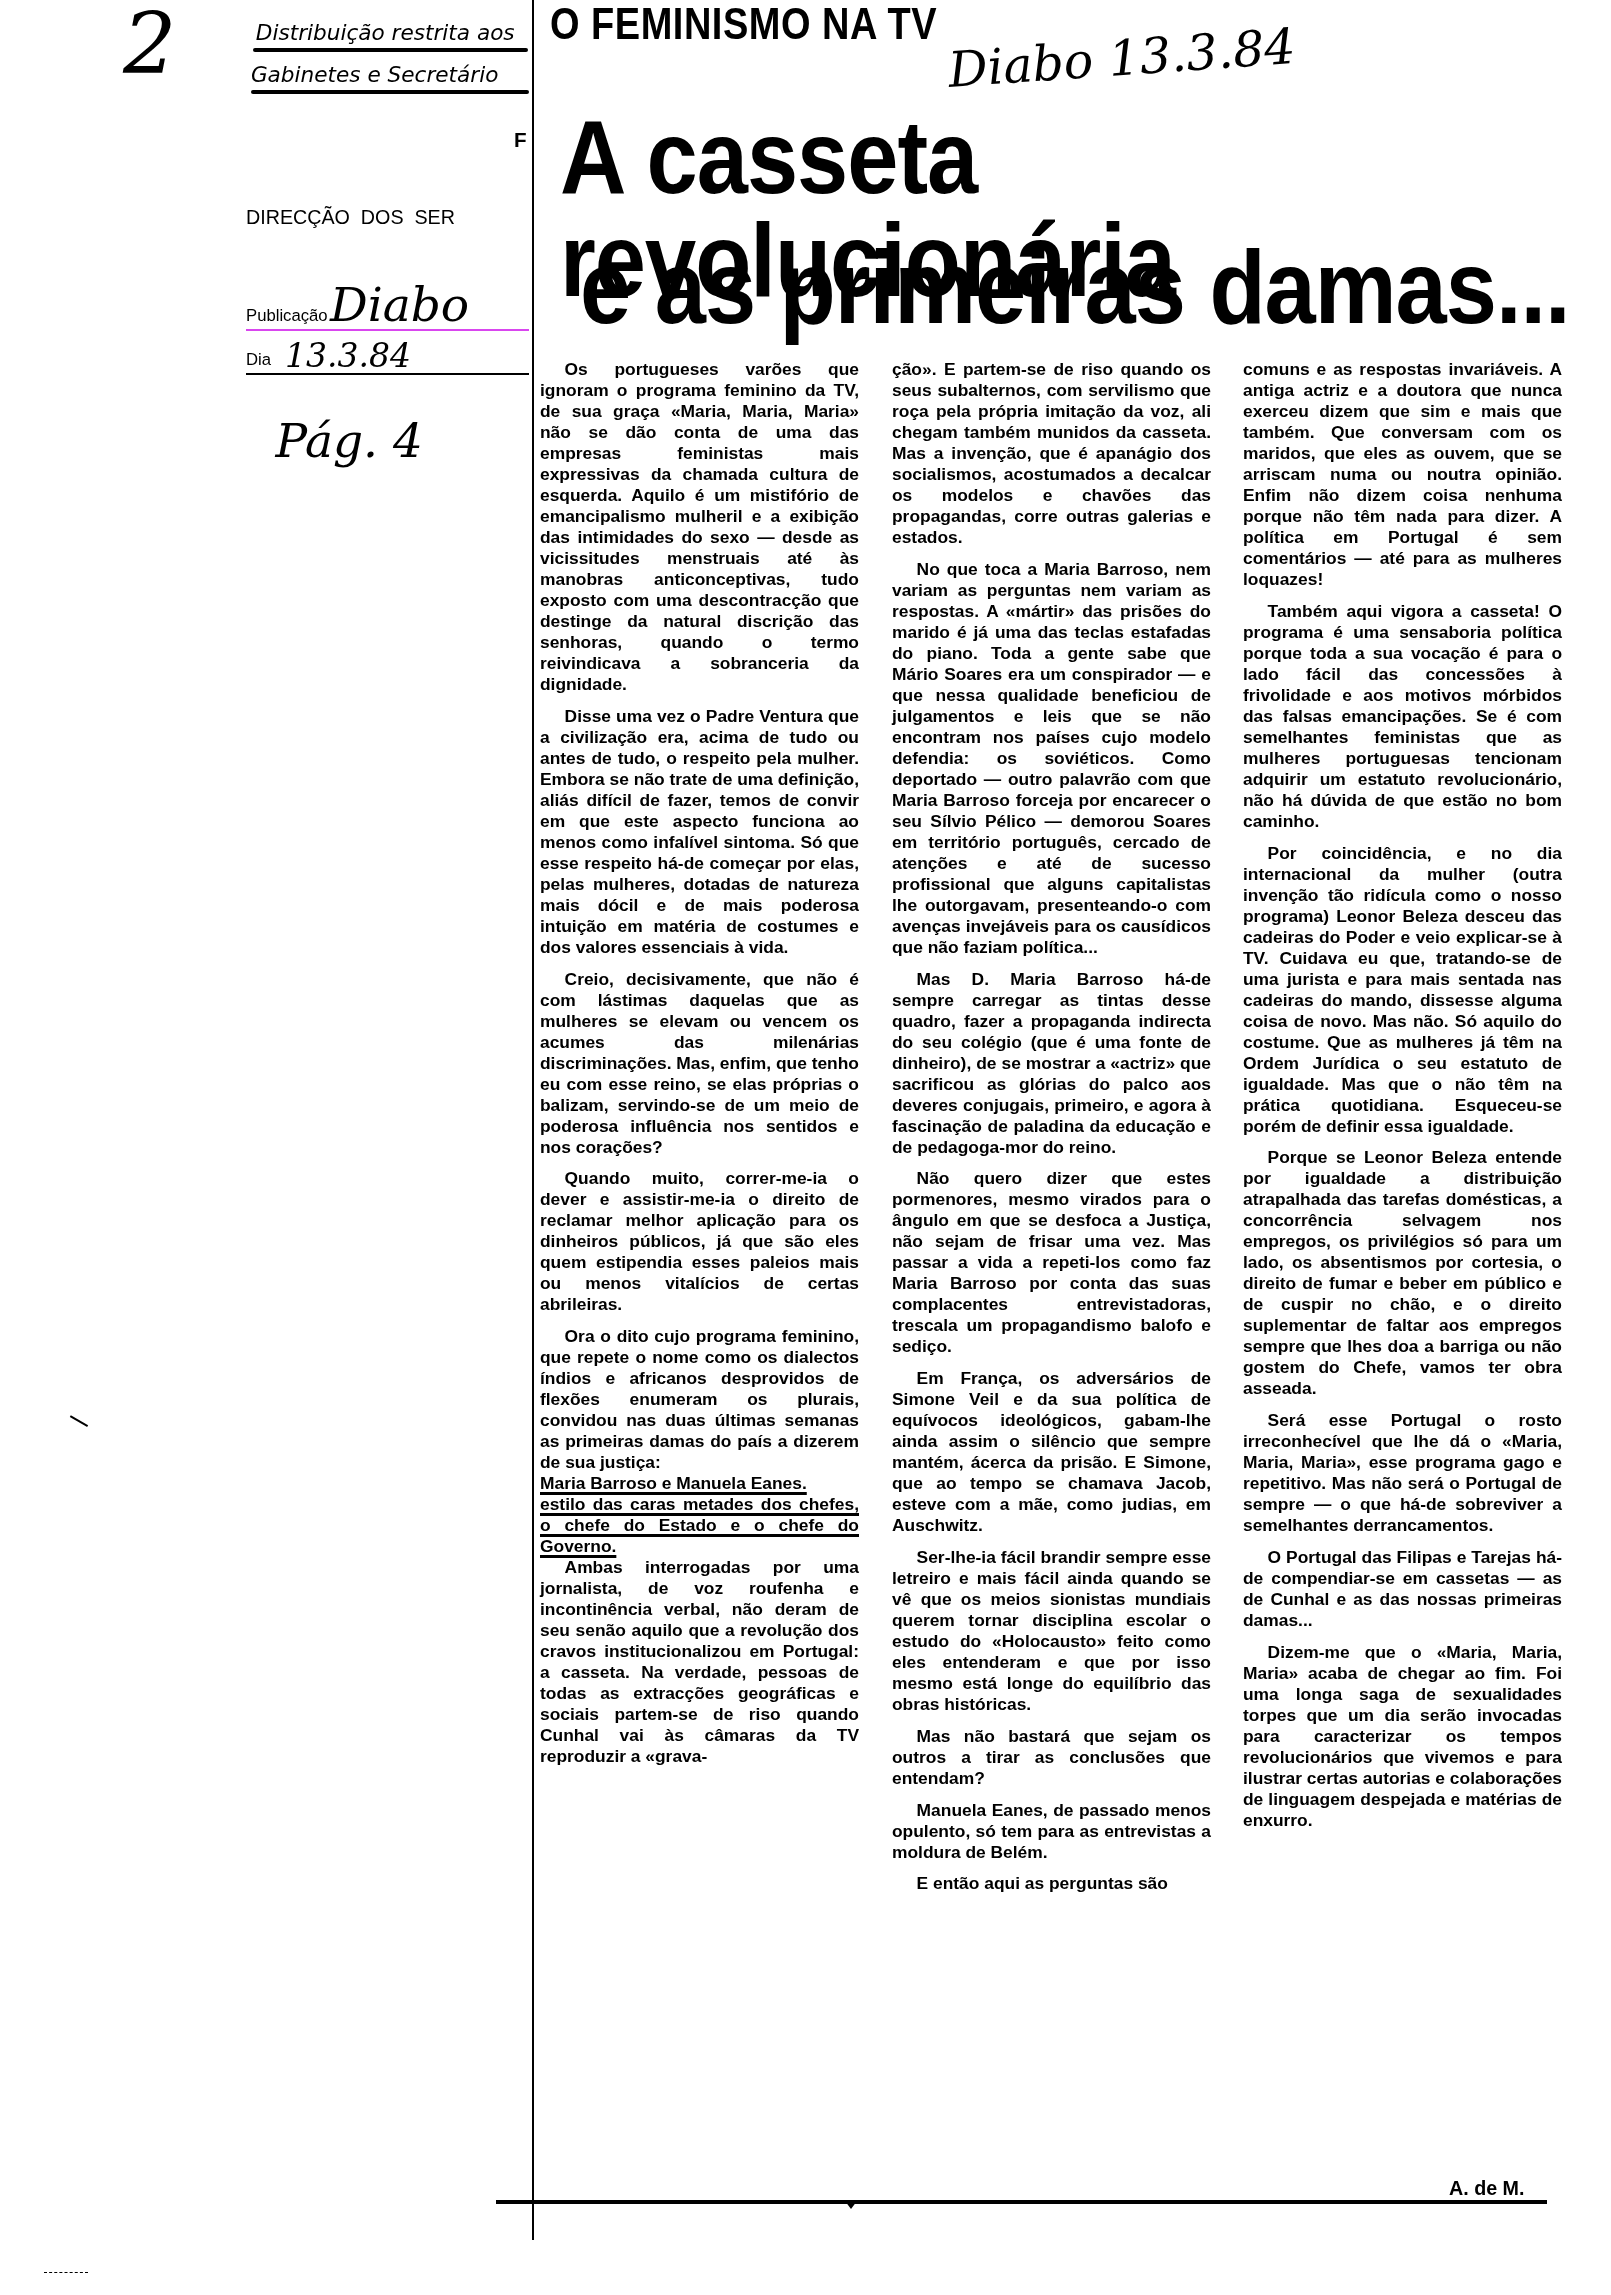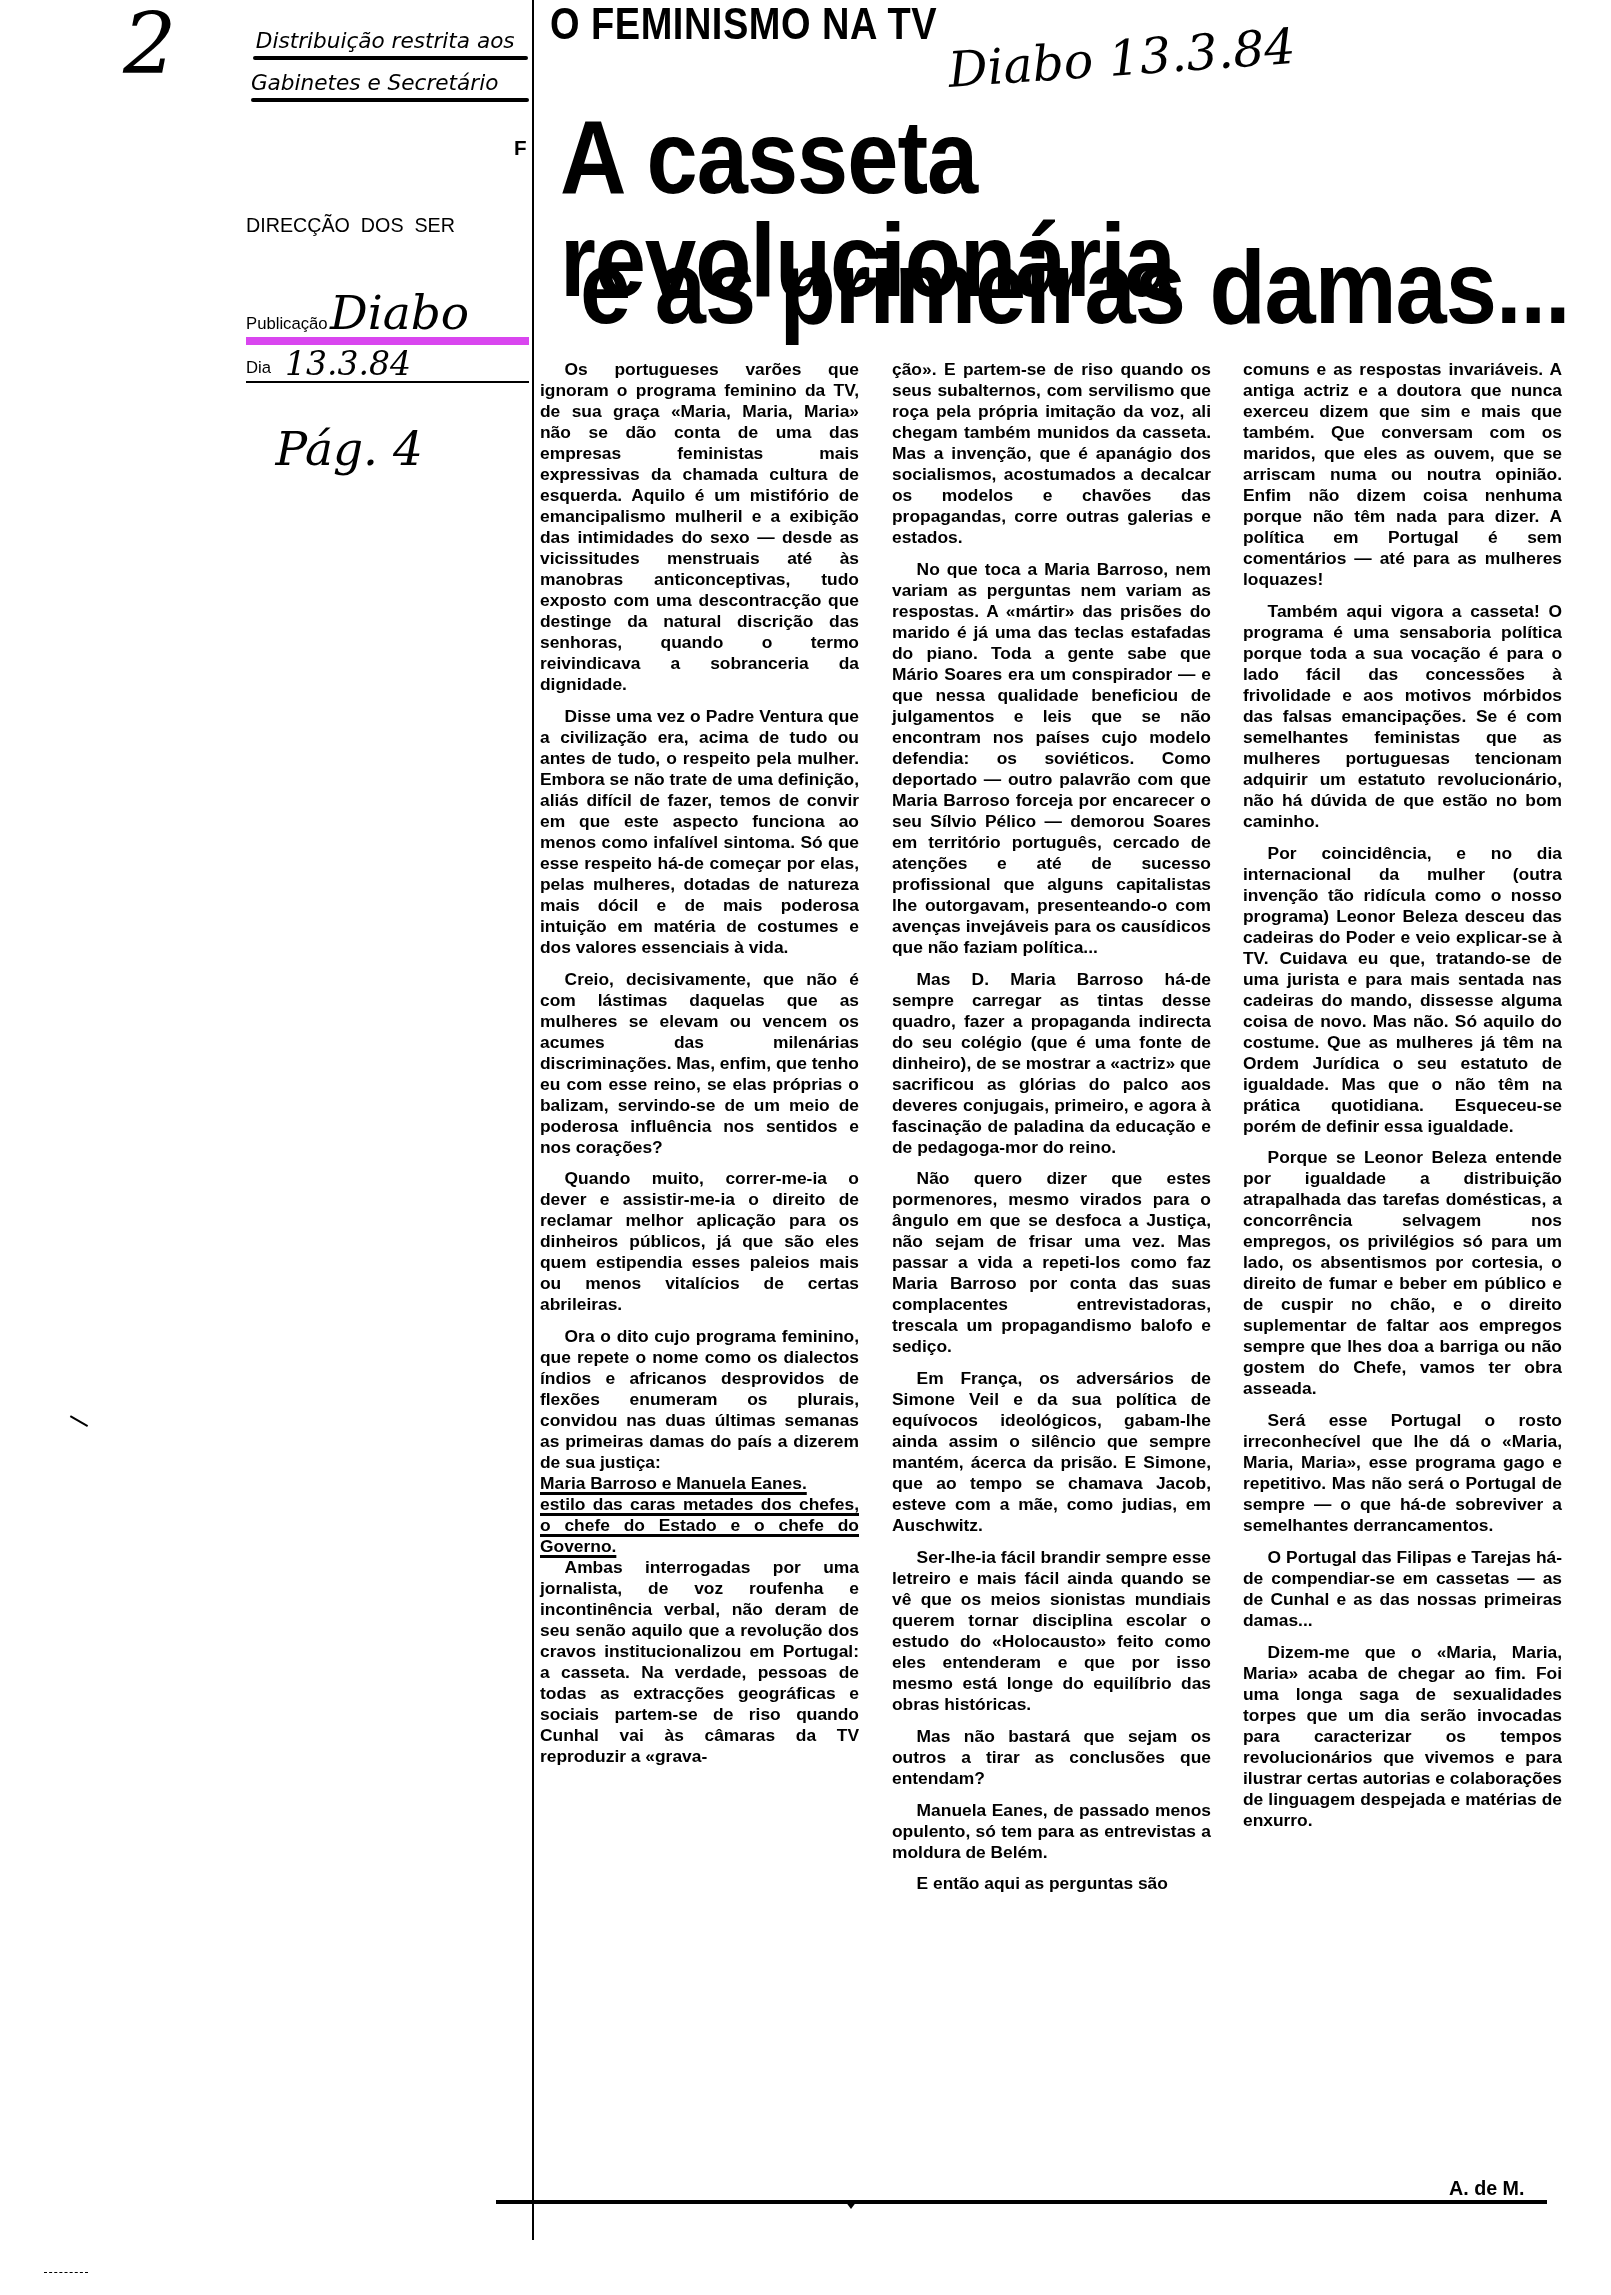--- a/index.html
+++ b/index.html
@@ -35,29 +35,29 @@
   #bottom-rule { left: 496px; top: 2200px; width: 1051px; height: 3.9px; background: #000; }
   #bottom-tick { left: 845px; top: 2201px; width: 0; height: 0; border-left: 6.9px solid transparent; border-right: 6.9px solid transparent; border-top: 8.8px solid #000; }
 </style>
 </head>
 <body>
 
 <div class="abs hand" style="left:123px; top:-4.9px; font-size:84px;">2</div>
 
 <div class="abs hand" style="left:948px; top:29.5px; font-size:49px; transform:rotate(-4deg);">Diabo 13.3.84</div>
 
-<div class="abs" style="left:246px; top:8px; width:285px; height:491px;">
+<div class="abs" style="left:246px; top:0; width:285px; height:491px;">
   <div class="abs stamp-italic" style="left:9.8px; top:19.7px;">Distribuição restrita aos</div>
   <div class="abs stamp-rule" style="left:7.4px; top:48px; width:275px;"></div>
   <div class="abs stamp-italic" style="left:4.9px; top:62px;">Gabinetes e Secretário</div>
   <div class="abs stamp-rule" style="left:4.9px; top:90px; width:278px;"></div>
   <div class="abs" style="left:268px; top:128px; font-size:20.6px; font-weight:bold;">F</div>
   <div class="abs stamp-label" style="left:0px; top:206px; white-space:pre;">DIRECÇÃO  DOS  SER</div>
 
-  <div class="abs" style="left:0; top:295px; width:283px; height:34px; border-bottom:8px solid #d946ef;text-align:right;">
+  <div class="abs" style="left:0; top:295px; width:283px; height:34px; border-bottom:2px solid #d946ef;text-align:right;">
     <span class="stamp-label" style="position:absolute; left:0; bottom:2.9px; font-size:16.7px;">Publicação</span>
     <span class="hand" style="position:absolute; left:84px; bottom:-2.9px; font-size:47px;">Diabo</span>
   </div>
   <div class="abs" style="left:0; top:339px; width:283px; height:34px; border-bottom:2px solid #000;">
     <span class="stamp-label" style="position:absolute; left:0; bottom:2.9px; font-size:16.7px;">Dia</span>
     <span class="hand" style="position:absolute; left:39px; bottom:-2px; font-size:33px;margin-top:18px;">13.3.84</span>
   </div>
   <div class="abs hand" style="left:29.5px; top:413px; font-size:47px;">Pág. 4</div>
 </div>
 

